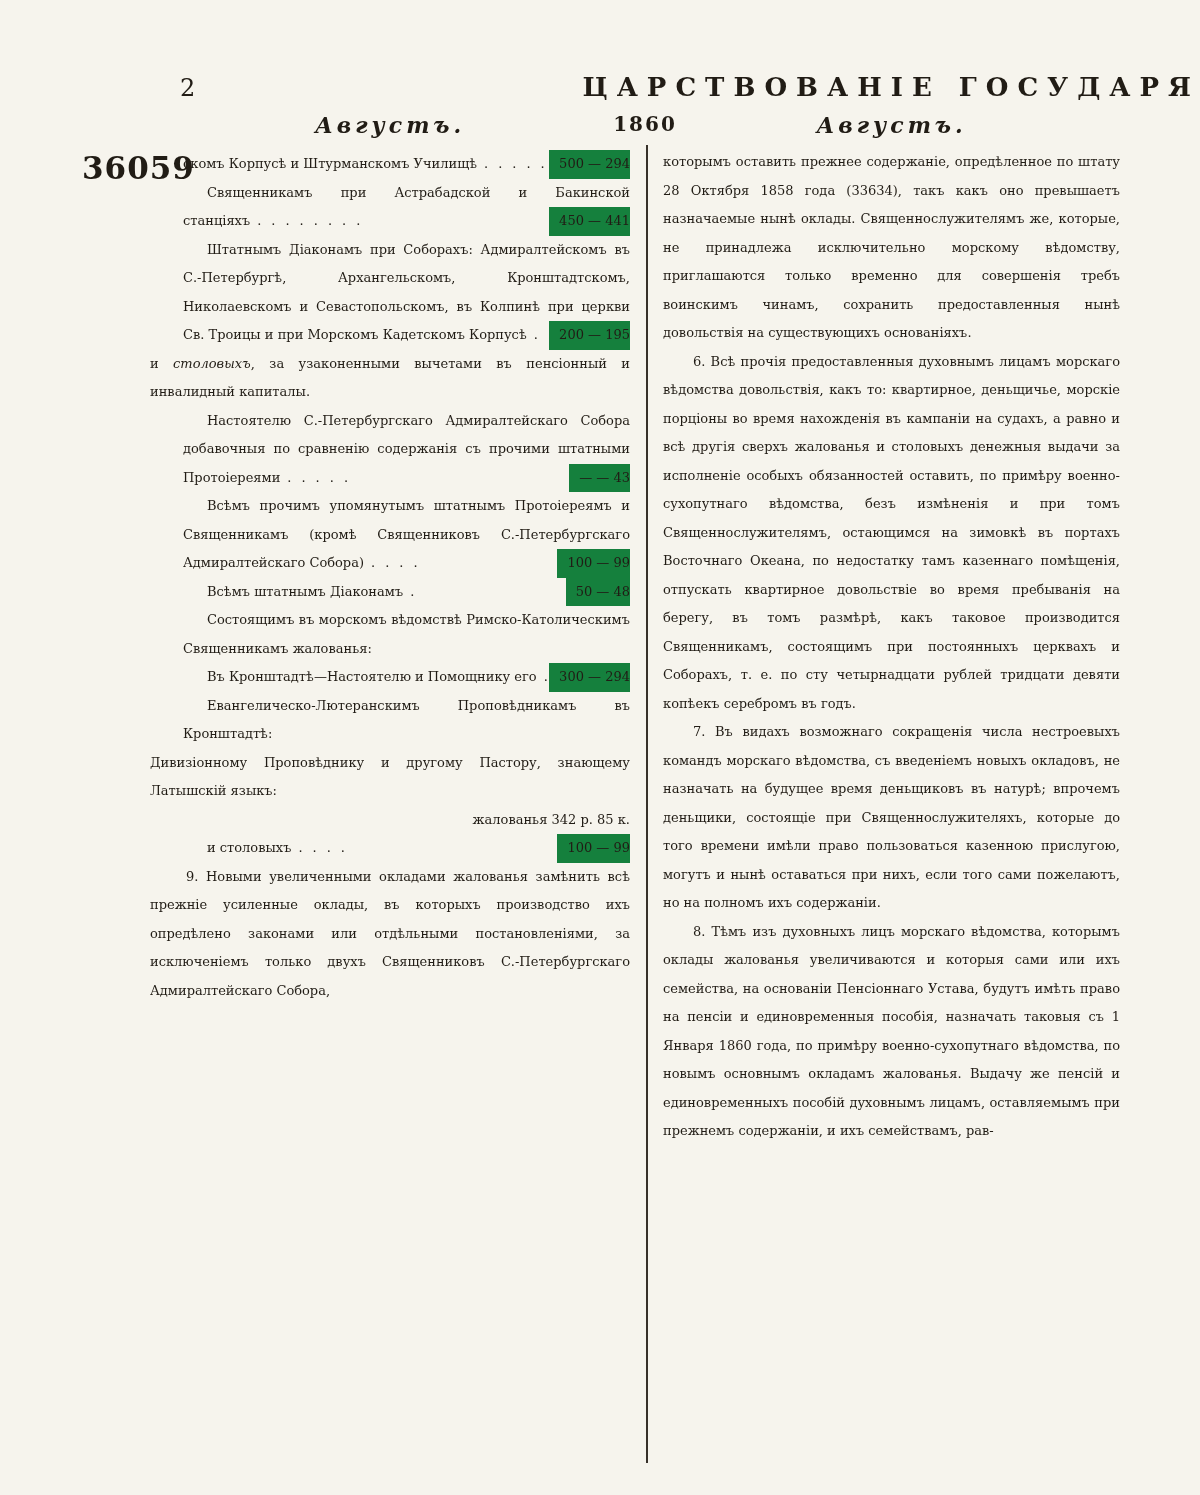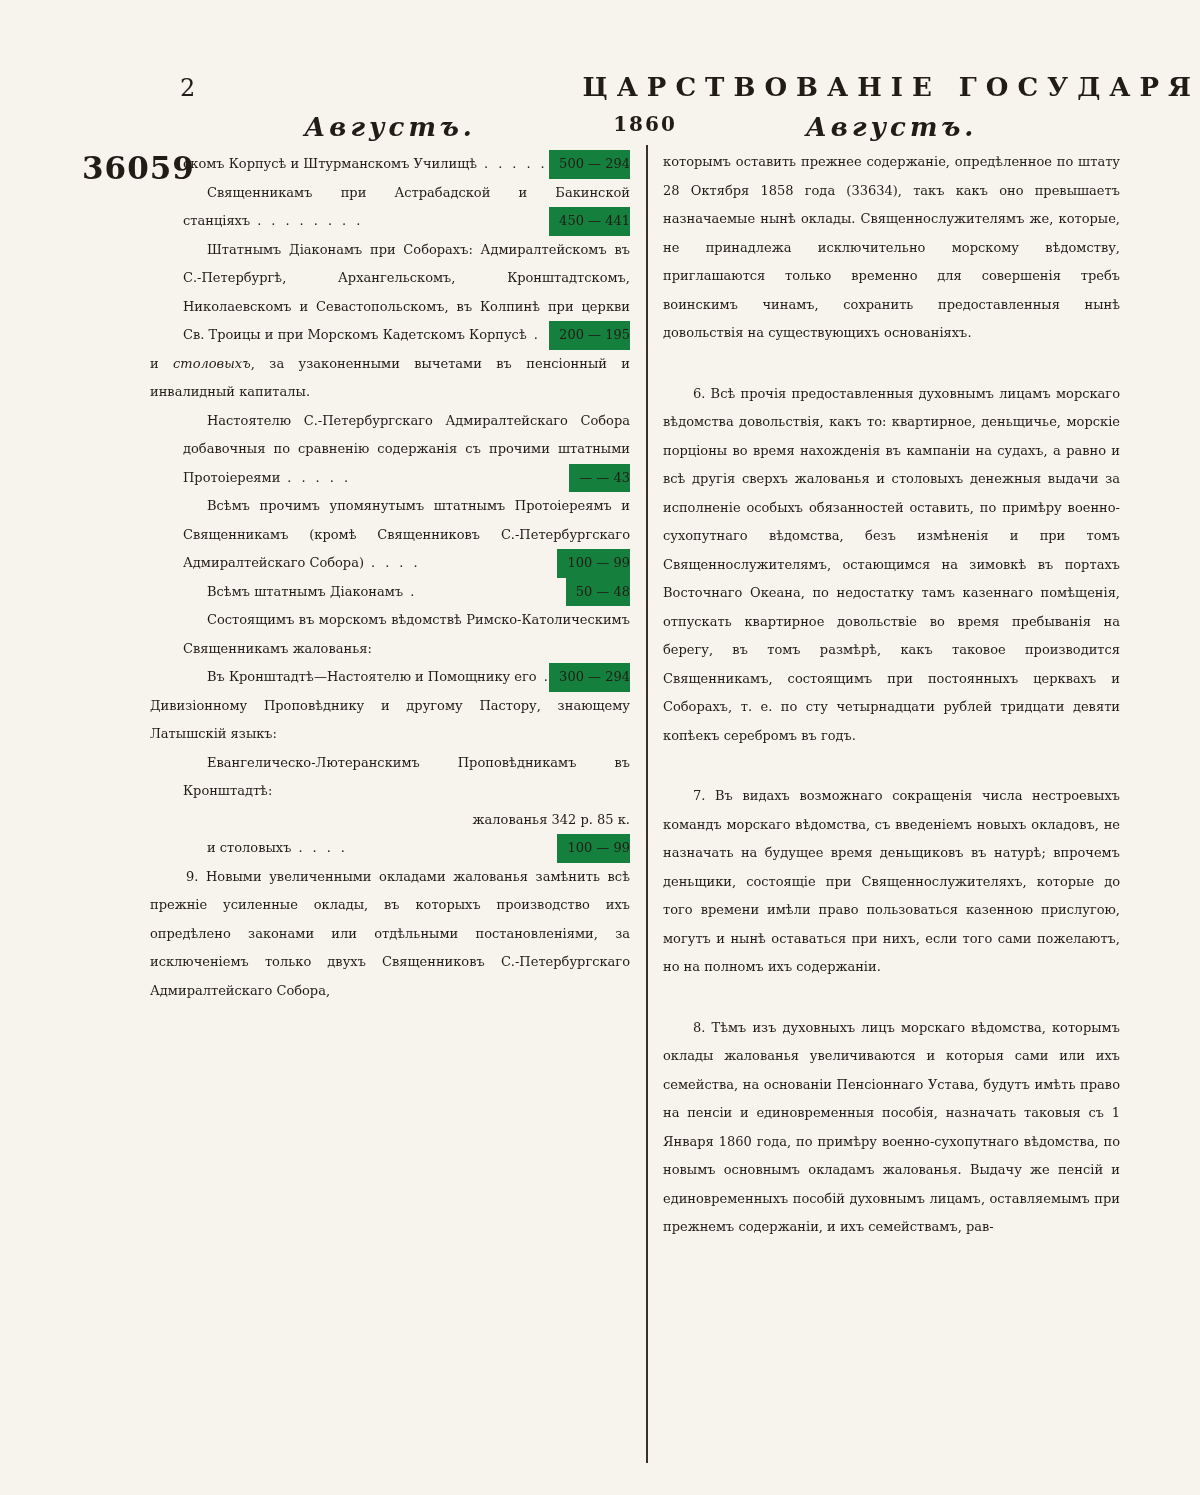--- a/index.html
+++ b/index.html
@@ -21,21 +21,21 @@
   .page-title {
     position: absolute; left: 0; top: 72px; width: 100%;
     text-align: right;
     font-size: 26px; font-weight: bold; letter-spacing: 9px;
     white-space: nowrap;
   }
   .dateline { position: absolute; top: 112px; left: 0; width: 100%; height: 34px; }
   .month-left  { position: absolute; left: 150px; width: 480px; text-align: center; }
   .month-right { position: absolute; left: 663px; width: 457px; text-align: center; }
   .month-left span, .month-right span {
-    font-style: italic; font-weight: bold; font-size: 26px; letter-spacing: 4px;
+    font-style: italic; font-weight: bold; font-size: 22px; letter-spacing: 4px;
   }
   .year {
     position: absolute; left: 560px; width: 170px; text-align: center;
     font-weight: bold; font-size: 20px; letter-spacing: 2px;
   }
   .entry-number {
     position: absolute; left: 82px; top: 150px;
     font-size: 31px; font-weight: bold; letter-spacing: 1px;
   }
   .column-divider {
@@ -54,21 +54,21 @@
   .note  { text-indent: 0; }
   .para  { text-indent: 36px; }
   .inset { margin-left: 112px; text-align: right; text-indent: 0; }
   .it { font-style: italic; }
   .dots { letter-spacing: 10px; margin-left: 7px; }
   .amount {
     position: absolute; right: 0; bottom: 0;
     background: #15803d; padding-left: 10px;
     white-space: nowrap; text-indent: 0;
   }
-  .col-right p.indent { text-indent: 30px; margin-top: 32px; }
+  .col-right p.indent { text-indent: 30px; }
 </style>
 </head>
 <body>
 
 <div class="page">
 
   <div class="page-number">2</div>
   <div class="page-title">ЦАРСТВОВАНІЕ ГОСУДАРЯ</div>
 
   <div class="dateline">
@@ -94,23 +94,23 @@
     <p class="entry ledger"><span>Настоятелю С.-Петербургскаго Адмиралтейскаго Собора добавочныя по сравненію содержанія съ прочими штатными Протоіереями</span><span class="dots">.....</span><span class="amount">— — 43</span></p>
 
     <p class="entry ledger"><span>Всѣмъ прочимъ упомянутымъ штатнымъ Протоіереямъ и Священникамъ (кромѣ Священниковъ С.-Петербургскаго Адмиралтейскаго Собора)</span><span class="dots">....</span><span class="amount">100 — 99</span></p>
 
     <p class="entry ledger"><span>Всѣмъ штатнымъ Діаконамъ</span><span class="dots">.</span><span class="amount">50 — 48</span></p>
 
     <p class="entry ledger"><span>Состоящимъ въ морскомъ вѣдомствѣ Римско-Католическимъ Священникамъ жалованья:</span></p>
 
     <p class="entry ledger"><span>Въ Кронштадтѣ—Настоятелю и Помощнику его</span><span class="dots">....</span><span class="amount">300 — 294</span></p>
 
+    <p class="entry ledger"><span>Евангелическо-Лютеранскимъ Проповѣдникамъ въ Кронштадтѣ:</span></p>
+
     <p class="entry note"><span>Дивизіонному Проповѣднику и другому Пастору, знающему Латышскій языкъ:</span></p>
-
-    <p class="entry ledger"><span>Евангелическо-Лютеранскимъ Проповѣдникамъ въ Кронштадтѣ:</span></p>
 
     <p class="entry inset"><span>жалованья 342 р. 85 к.</span></p>
 
     <p class="entry ledger"><span>и столовыхъ</span><span class="dots">....</span><span class="amount">100 — 99</span></p>
 
     <p class="entry para"><span>9. Новыми увеличенными окладами жалованья замѣнить всѣ прежніе усиленные оклады, въ которыхъ производство ихъ опредѣлено законами или отдѣльными постановленіями, за исключеніемъ только двухъ Священниковъ С.-Петербургскаго Адмиралтейскаго Собора,</span></p>
 
   </div>
 
   <div class="col-right">

